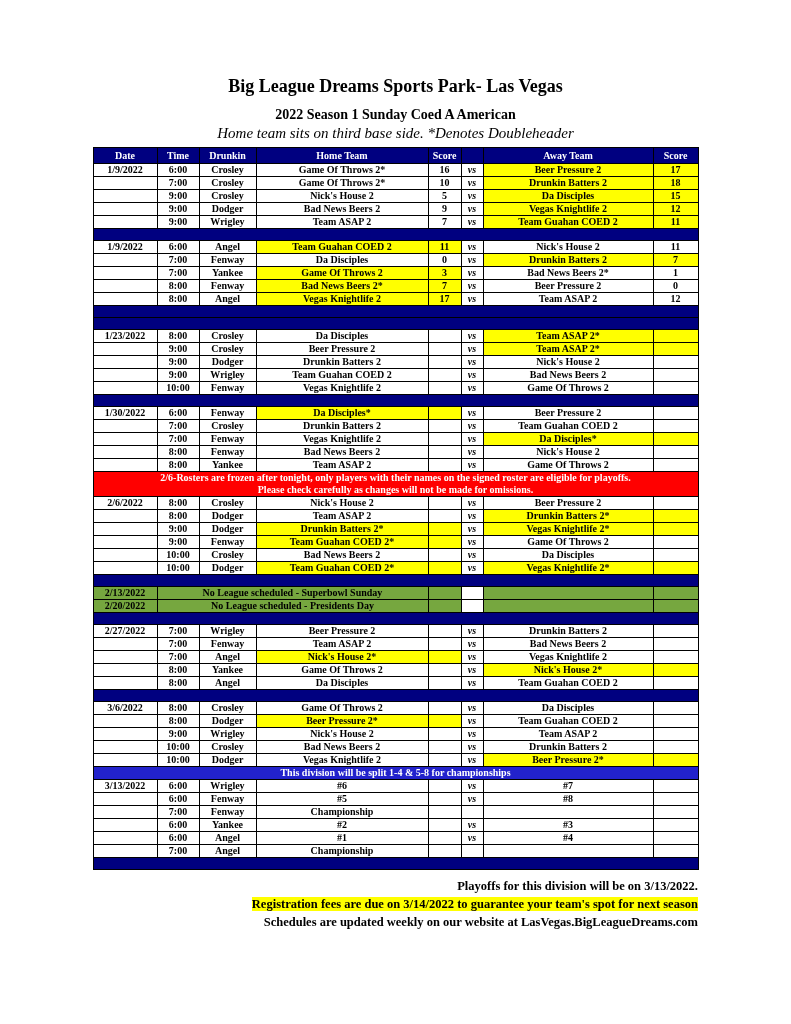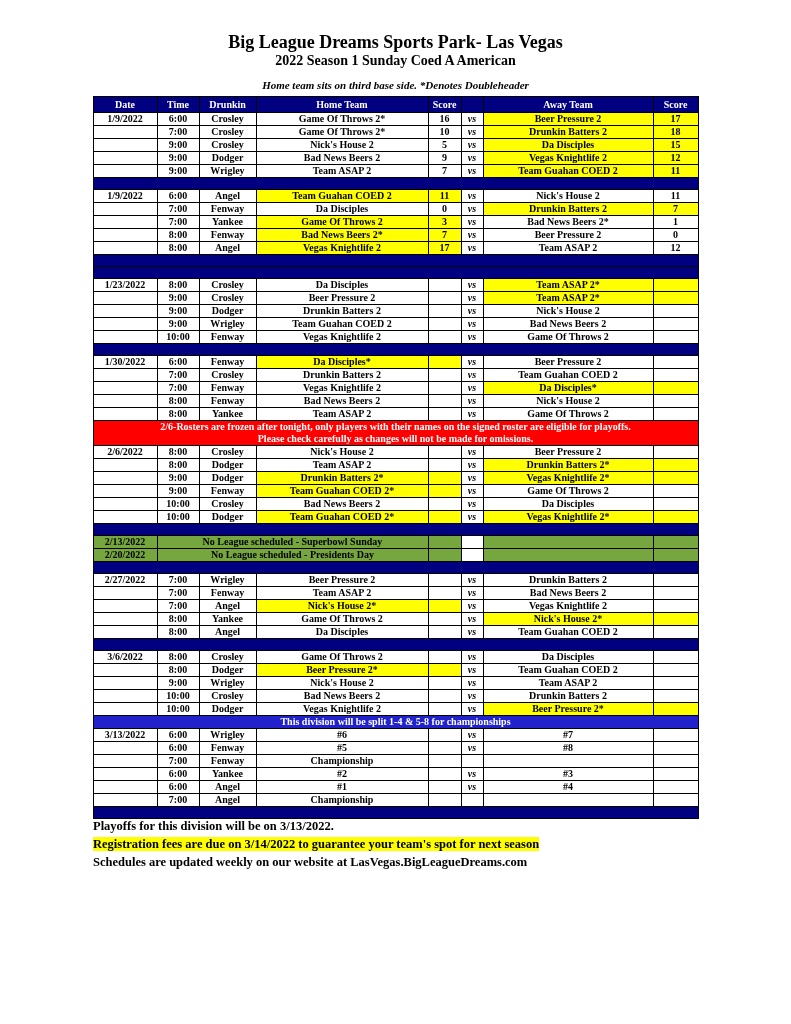--- a/index.html
+++ b/index.html
@@ -4,45 +4,45 @@
 <style>
   :root{
     --navy:#000080; --green:#76A73F; --yellow:#FFFF00; --red:#FF0000; --bluebar:#2222CC;
   }
   *{ box-sizing:border-box; }
   html,body{ margin:0; padding:0; }
   body{
     width:791px; height:1024px; background:#ffffff; color:#000;
     font-family:"Liberation Serif", serif; overflow:hidden;
   }
-  .titles{ padding-top:32px; text-align:center; }
+  .titles{ padding-top:76px; text-align:center; }
   .title{ font-size:18px; font-weight:bold; }
-  .subtitle{ font-size:14px; font-weight:bold; margin-top:0; }
-  .note{ font-size:11px; font-weight:bold; font-style:italic; margin-top:10px; }
+  .subtitle{ font-size:14px; font-weight:bold; margin-top:10px; }
+  .note{ font-size:15px; font-weight:normal; font-style:italic; margin-top:2px; }
 
   table.schedule{
     border-collapse:collapse; table-layout:fixed; width:605px; margin:5px auto 0;
   }
   .schedule th,.schedule td{
     border:1px solid #000; padding:0; text-align:center; font-weight:bold;
     font-size:10px; line-height:12px; height:12px; overflow:hidden; white-space:nowrap;
   }
   .schedule th{ background:var(--navy); color:#fff; height:15px; line-height:15px; }
   .c-sep{ background:var(--navy); height:8px; line-height:8px; }
   .hl{ background:var(--yellow); }
   .c-green{ background:var(--green); }
   .c-white{ background:#fff; }
   .c-vs{ font-size:8px; font-style:italic; }
   .c-banner{
     background:var(--red); color:#fff; height:auto; line-height:12px;
     padding:1px 0; font-size:10px; white-space:normal;
   }
   .c-bluebar{ background:var(--bluebar); color:#fff; }
 
-  .footer{ width:605px; margin:0 auto 0; text-align:left; }
+  .footer{ width:605px; margin:9px auto 0; text-align:right; }
   .f-line{ font-size:12.5px; font-weight:bold; margin-bottom:4px; line-height:14px; }
   .yellow-hl{ background:var(--yellow); }
 </style>
 </head>
 <body>
 
 <div class="titles">
   <div class="title">Big League Dreams Sports Park- Las Vegas</div>
   <div class="subtitle">2022 Season 1 Sunday Coed A American</div>
   <div class="note">Home team sits on third base side.  *Denotes Doubleheader</div>

